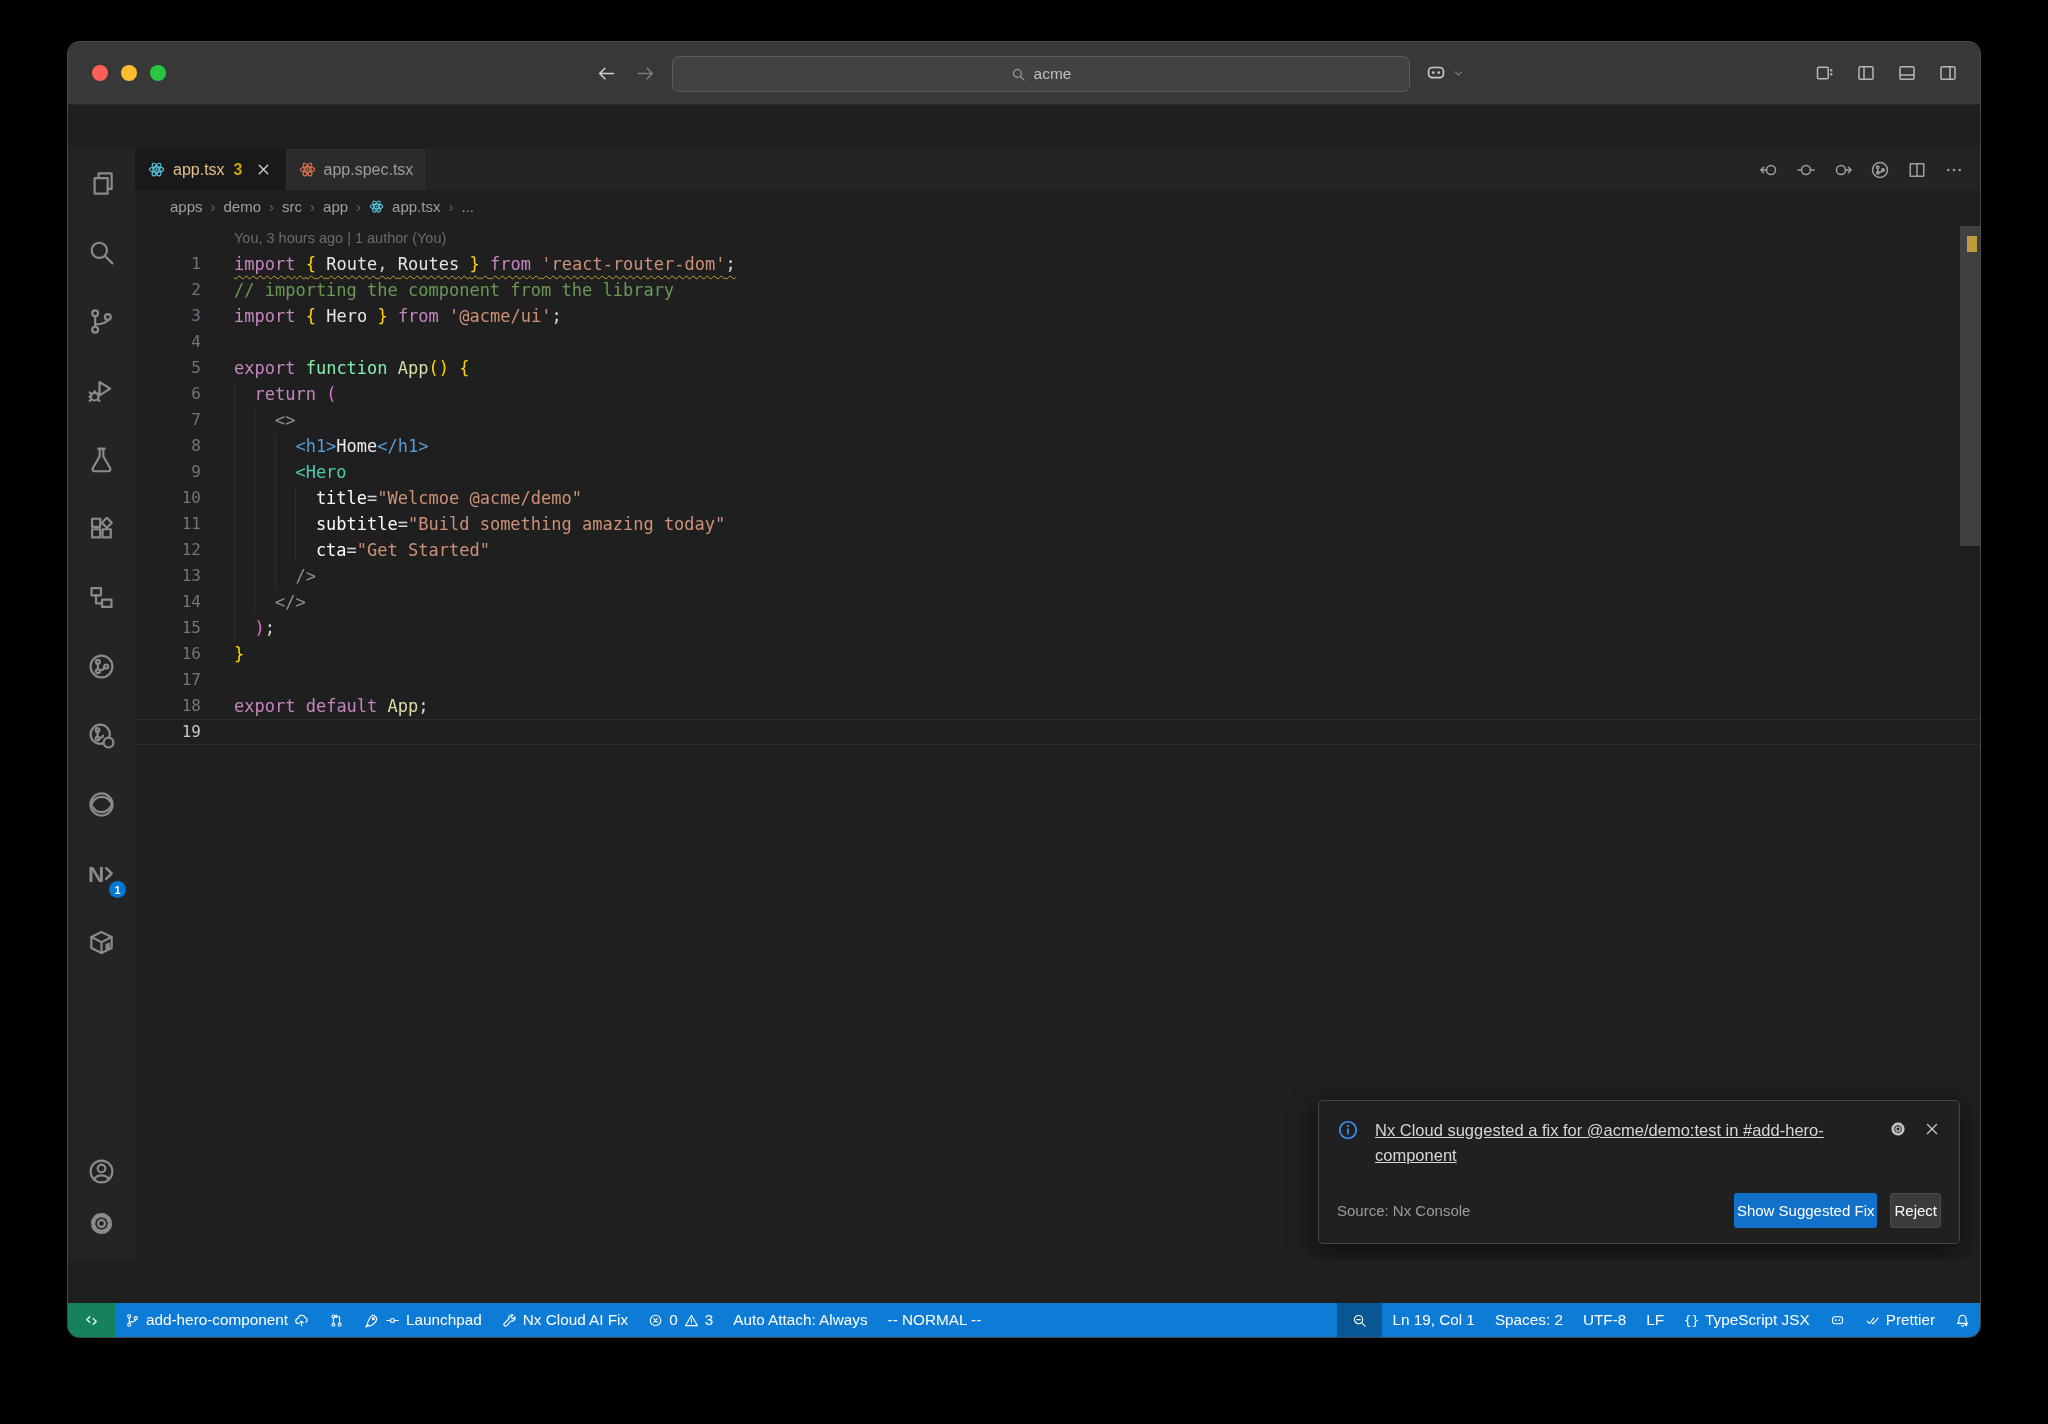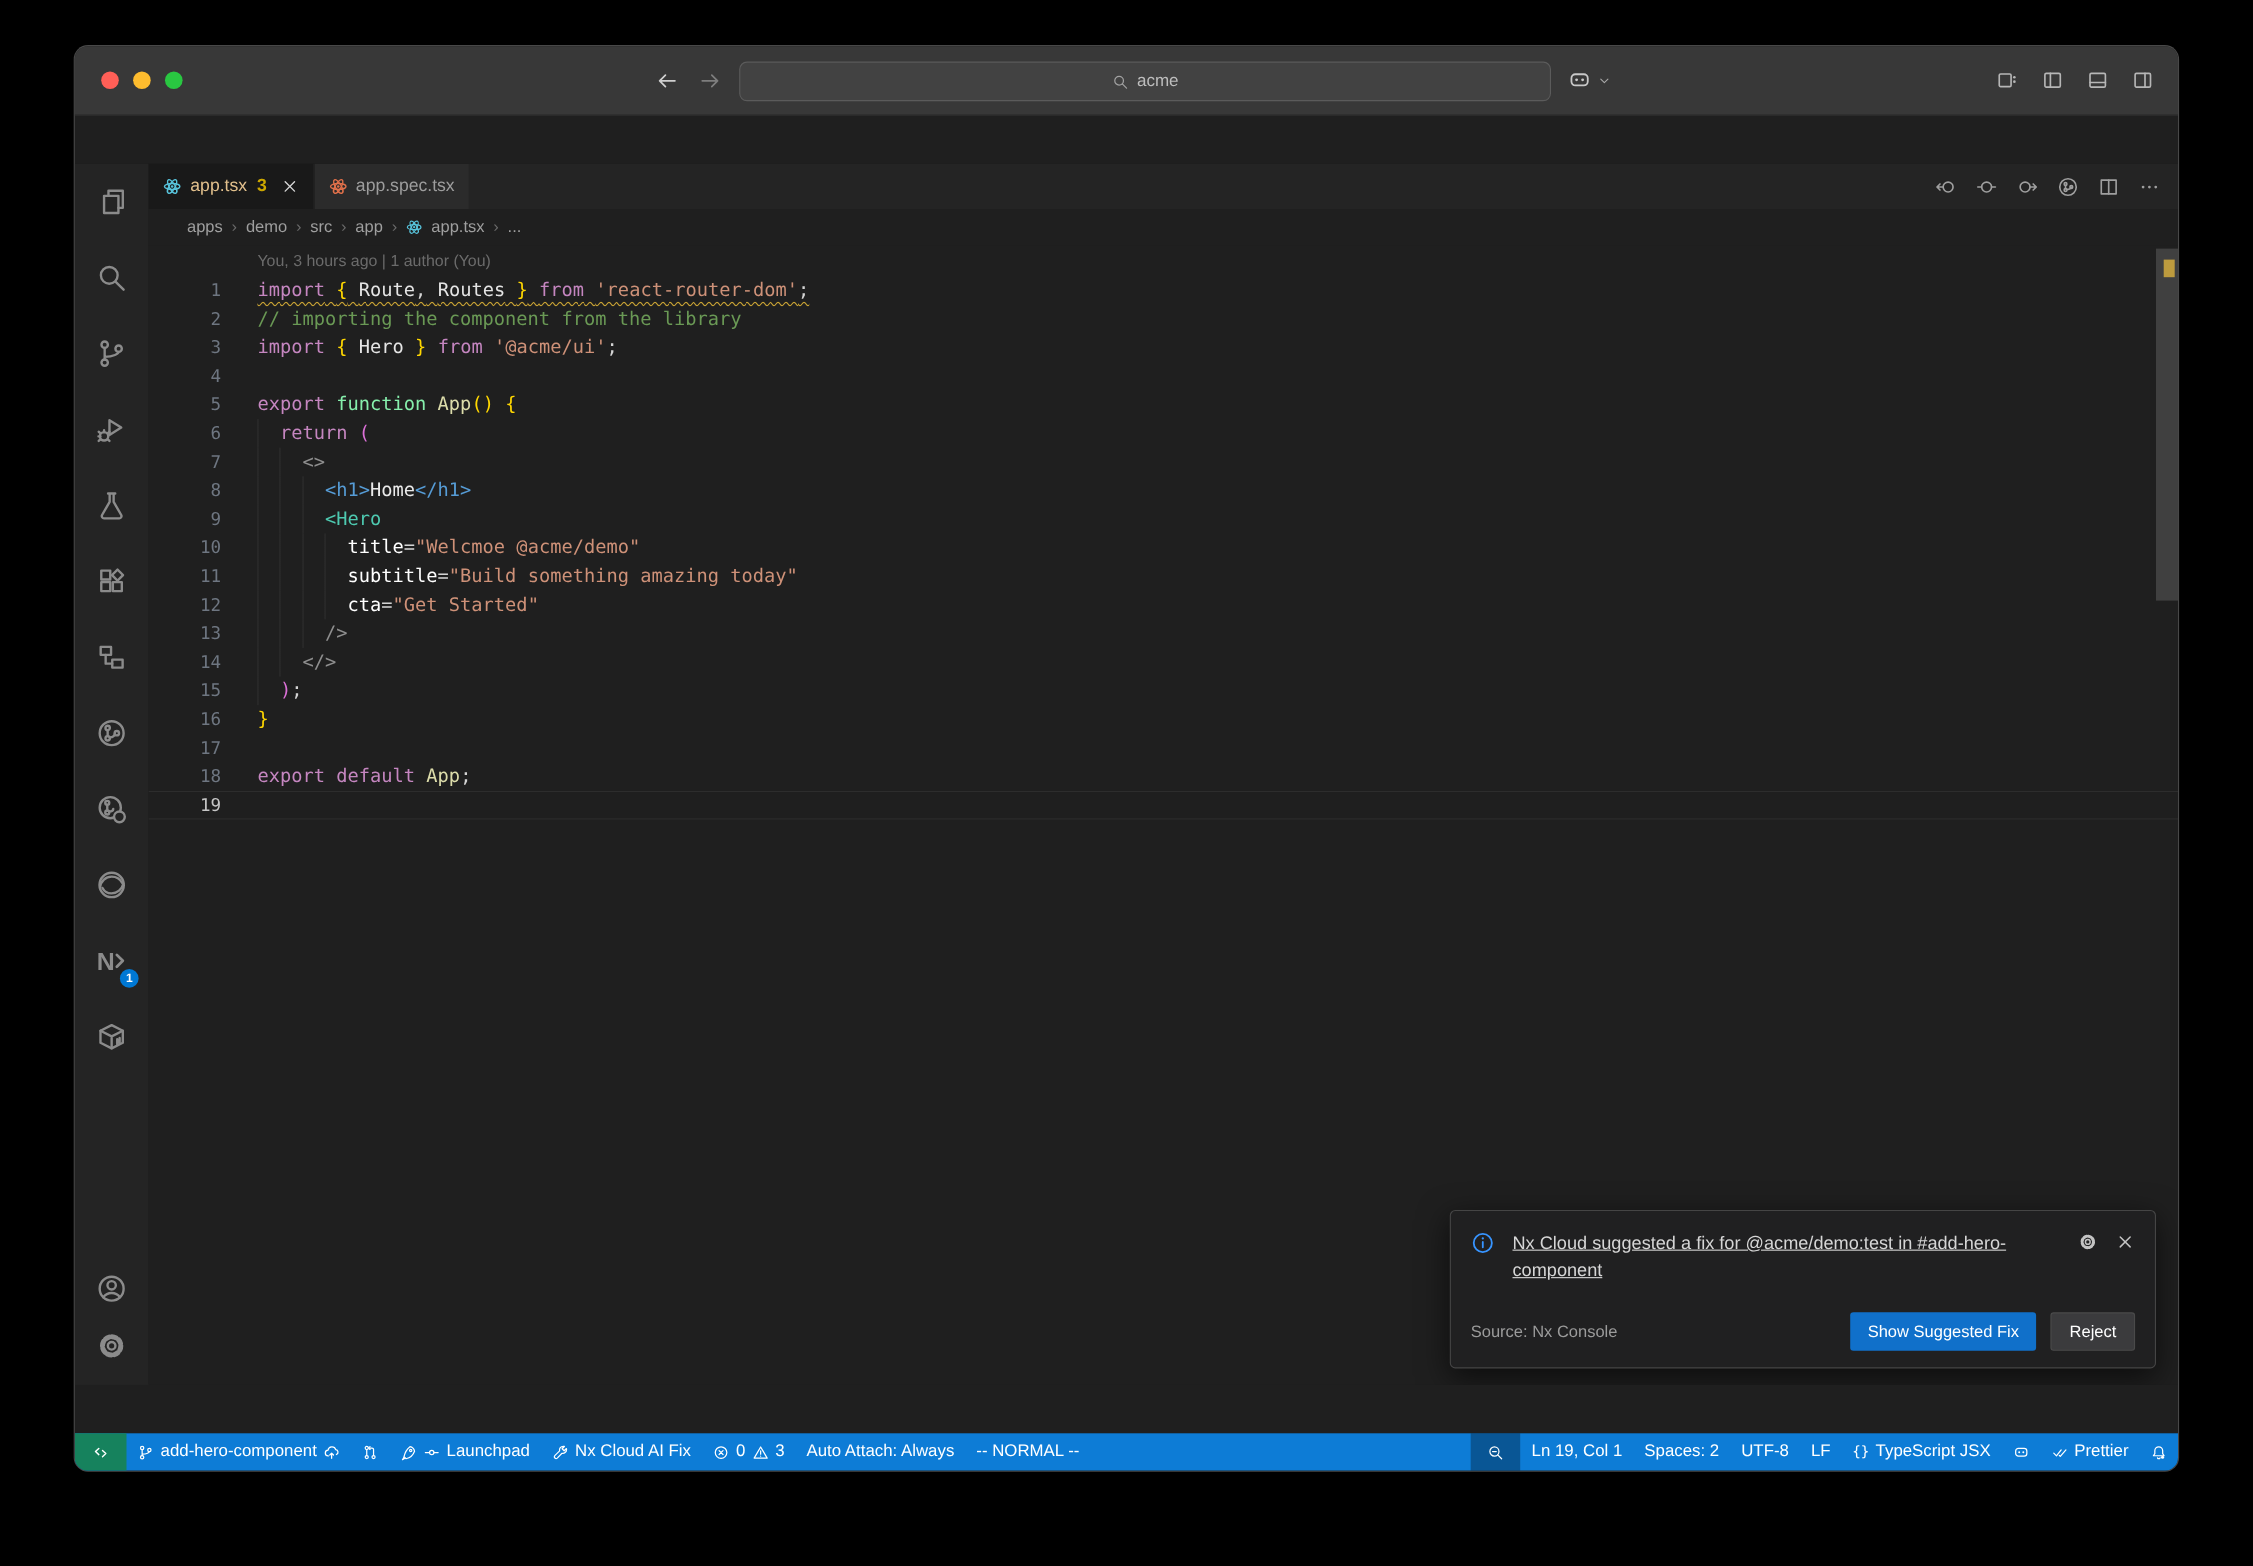--- a/index.html
+++ b/index.html
@@ -65,21 +65,21 @@
   
   .toast{position:absolute;right:20px;bottom:15px;width:642px;background:#202021;border:1px solid #454545;border-radius:5px;box-shadow:0 8px 28px rgba(0,0,0,.6);padding:17px 18px 15px 18px;box-sizing:border-box;}
   .toast-head{display:flex;align-items:flex-start;}
   .toast-head .ic.info{width:22px;height:22px;color:var(--info-blue,#3794ff);flex:0 0 22px;margin-top:1px;}
   .toast-msg{flex:1;margin:0 16px;color:#d6d6d6;font-size:16.5px;line-height:1.55;text-decoration:underline;}
   .toast-actions{display:flex;gap:16px;color:#c3c3c3;margin-top:2px;}
   .toast-actions .ic{width:18px;height:18px}
   .toast-foot{display:flex;align-items:center;margin-top:24px;}
   .toast-source{color:#9b9b9b;font-size:15px;}
   .toast-btns{margin-left:auto;display:flex;gap:13px;}
-  .btn{font-size:15px;padding:8px 16px;border-radius:3px;border:none;color:#fff;font-family:inherit;}
+  .btn{font-size:15px;padding:8px 3px;border-radius:3px;border:none;color:#fff;font-family:inherit;}
   .btn.primary{background:#1070ca;}
   .btn.secondary{background:#3b3b3d;border:1px solid #4a4a4a;}
   
   .statusbar{height:34px;flex:0 0 34px;background:var(--accent-blue,#0d7cd6);display:flex;align-items:stretch;color:#fff;font-size:15.3px;}
   .status-group{display:flex;align-items:stretch;}
   .status-group.right{margin-left:auto;}
   .status-item{display:flex;align-items:center;gap:6px;padding:0 10px;white-space:nowrap;}
   .status-item .ic{width:15px;height:15px}
   .status-item.remote{background:var(--remote-green,#16825d);padding:0 16px;}
   .status-item.dark{background:rgba(0,0,0,.3);padding:0 15px;}

